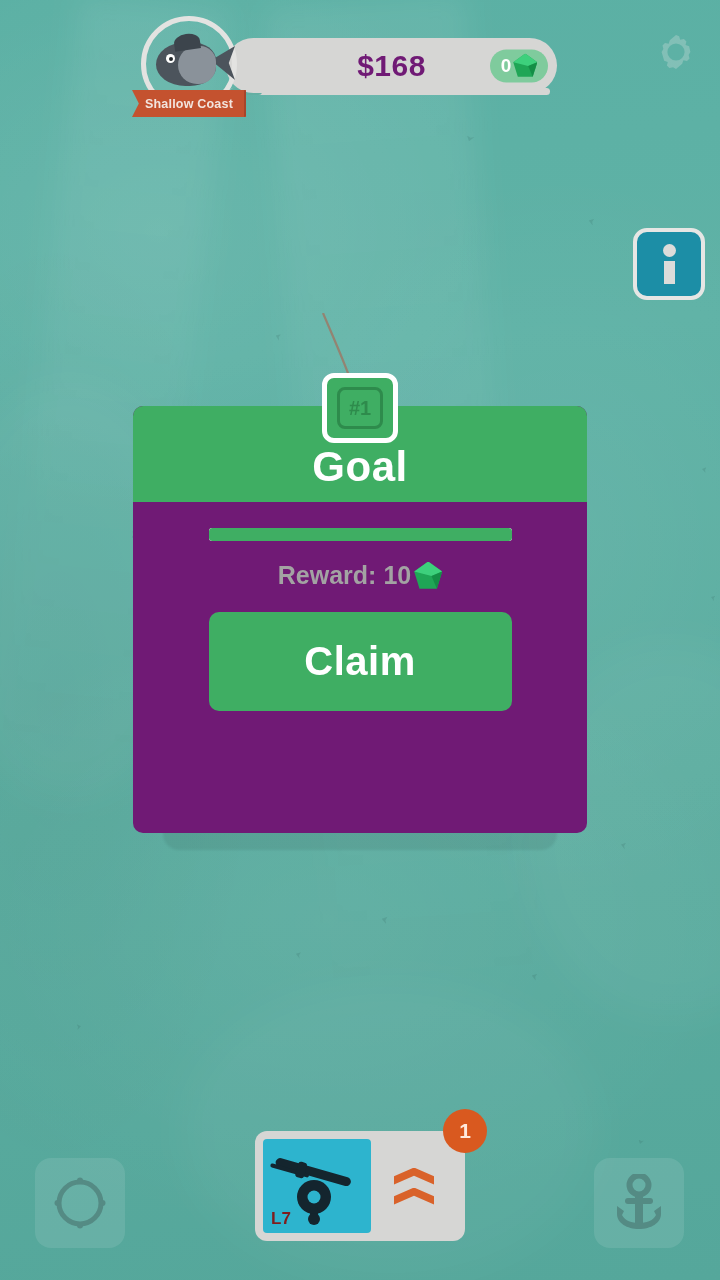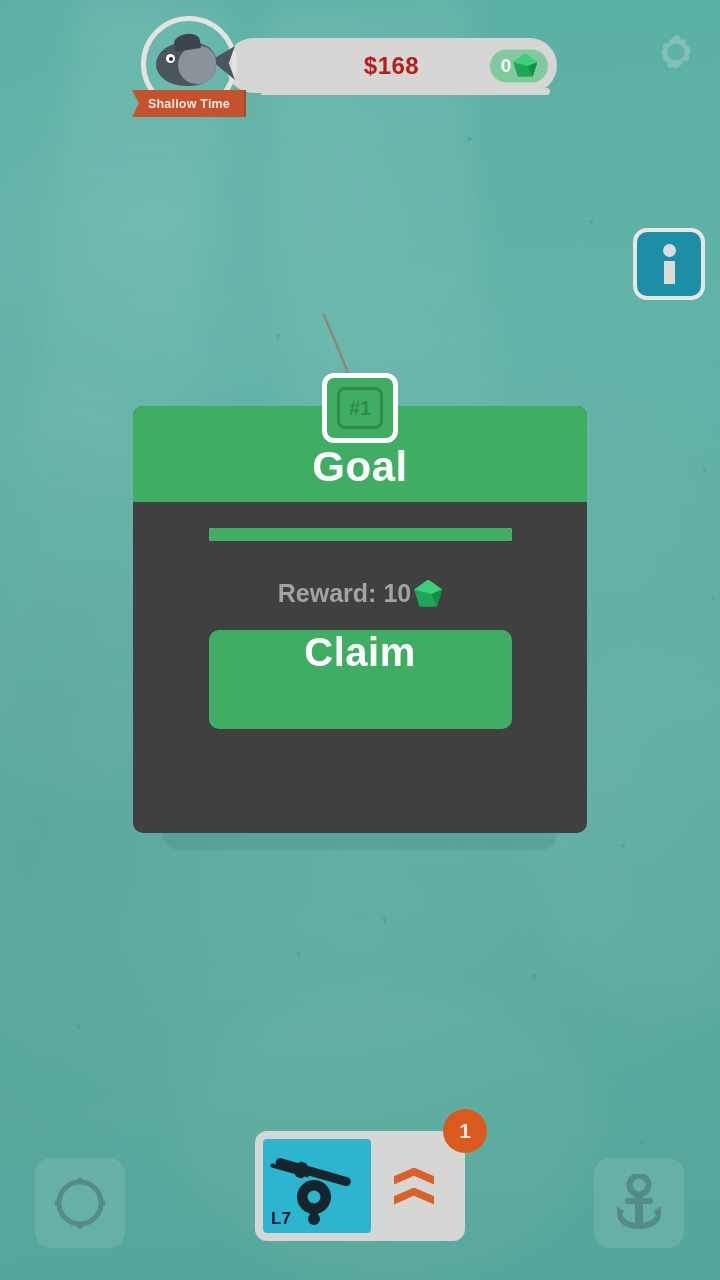--- a/index.html
+++ b/index.html
@@ -60,22 +60,22 @@
     position:absolute;
     left:226px; top:38px;
     width:331px; height:55px;
     background:#D6D6D4;
     border-radius:28px;
   }
   #money {
     position:absolute; left:0; right:0; top:50%;
     transform:translateY(-50%);
     text-align:center;
-    color:#b91c1c;
-    font-size:24px;
+    color:#701a75;
+    font-size:30px;
     font-weight:bold;
     letter-spacing:0.5px;
   }
   #gem-pill {
     position:absolute;
     right:9px; top:50%;
     transform:translateY(-50%);
     height:33px; min-width:58px;
     background:#7FCB9D;
     border-radius:17px;
@@ -234,21 +234,21 @@
     left:163px; top:818px;
     width:394px; height:32px;
     background:rgba(0,0,0,0.07);
     border-radius:0 0 16px 16px;
     filter:blur(1px);
   }
   #goal-dialog {
     position:absolute;
     left:133px; top:406px;
     width:454px; height:427px;
-    background:#404040;
+    background:#701a75;
     border-radius:10px;
     overflow:hidden;
   }
   #goal-header {
     position:relative;
     height:96px;
     background:#3FAE63;
     display:flex; align-items:flex-end; justify-content:center;
   }
   #goal-title {
@@ -281,33 +281,33 @@
     background:#EDEDED;
     border-radius:3px;
     overflow:hidden;
   }
   #progress-fill {
     height:100%;
     background:#3FAE63;
     border-radius:3px;
   }
   #reward-row {
-    margin-top:38px;
+    margin-top:20px;
     display:flex; align-items:center; justify-content:center;
     gap:3px;
     color:#A3A3A3;
     font-size:25px;
     font-weight:bold;
   }
   #claim-button {
     margin:22px auto 0;
     width:303px; height:99px;
     background:#3FAE63;
     border-radius:10px;
-    display:flex; justify-content:center;
+    display:flex; align-items:center; justify-content:center;
     cursor:pointer;
   }
   #claim-label {
     color:#FFFFFF;
     font-size:40px;
     font-weight:bold;
     letter-spacing:0.5px;
   }
 
   
@@ -345,21 +345,21 @@
   #rod-icon-box {
     width:108px; height:94px;
     background:#2DB4CE;
     border-radius:4px;
     position:relative;
     overflow:hidden;
   }
   #rod-level {
     position:absolute;
     left:8px; bottom:4px;
-    color:#0f172a;
+    color:#7f1d1d;
     font-size:17px;
     font-weight:bold;
   }
   #rod-graphic { position:absolute; left:6px; top:10px; }
   #upgrade-arrows {
     flex:1;
     display:flex; flex-direction:column; align-items:center;
     justify-content:center;
     gap:3px;
   }
@@ -436,21 +436,21 @@
   <div id="avatar-wrap">
     <div id="avatar-ring"></div>
     <div id="avatar-fish">
       <span class="ftail"></span>
       <span class="fbody"></span>
       <span class="fbelly"></span>
       <span class="ffin"></span>
       <span class="feye"></span>
     </div>
     <div id="zone-banner">
-      <span id="zone-label">Shallow Time</span>
+      <span id="zone-label">Shallow Coast</span>
     </div>
   </div>
 
   <div id="gear-btn">
     <svg width="48" height="48" viewBox="0 0 48 48">
       <path fill="#A9CFC9" d="M24 7l3.1 1.2 1.1 3.6 3.7-.9 2.5 2.5-.9 3.7 3.6 1.1L38.4 24l-1.8 2.9.9 3.7-2.5 2.5-3.7-.9-1.1 3.6L24 41l-2.9-1.8-3.7.9-2.5-2.5.9-3.7-3.6-1.1L9.6 24l1.8-2.9-.9-3.7 2.5-2.5 3.7.9 1.1-3.6z"></path>
       <circle cx="24" cy="24" r="8.6" fill="#5FB2A6"></circle>
     </svg>
   </div>
 </div>

